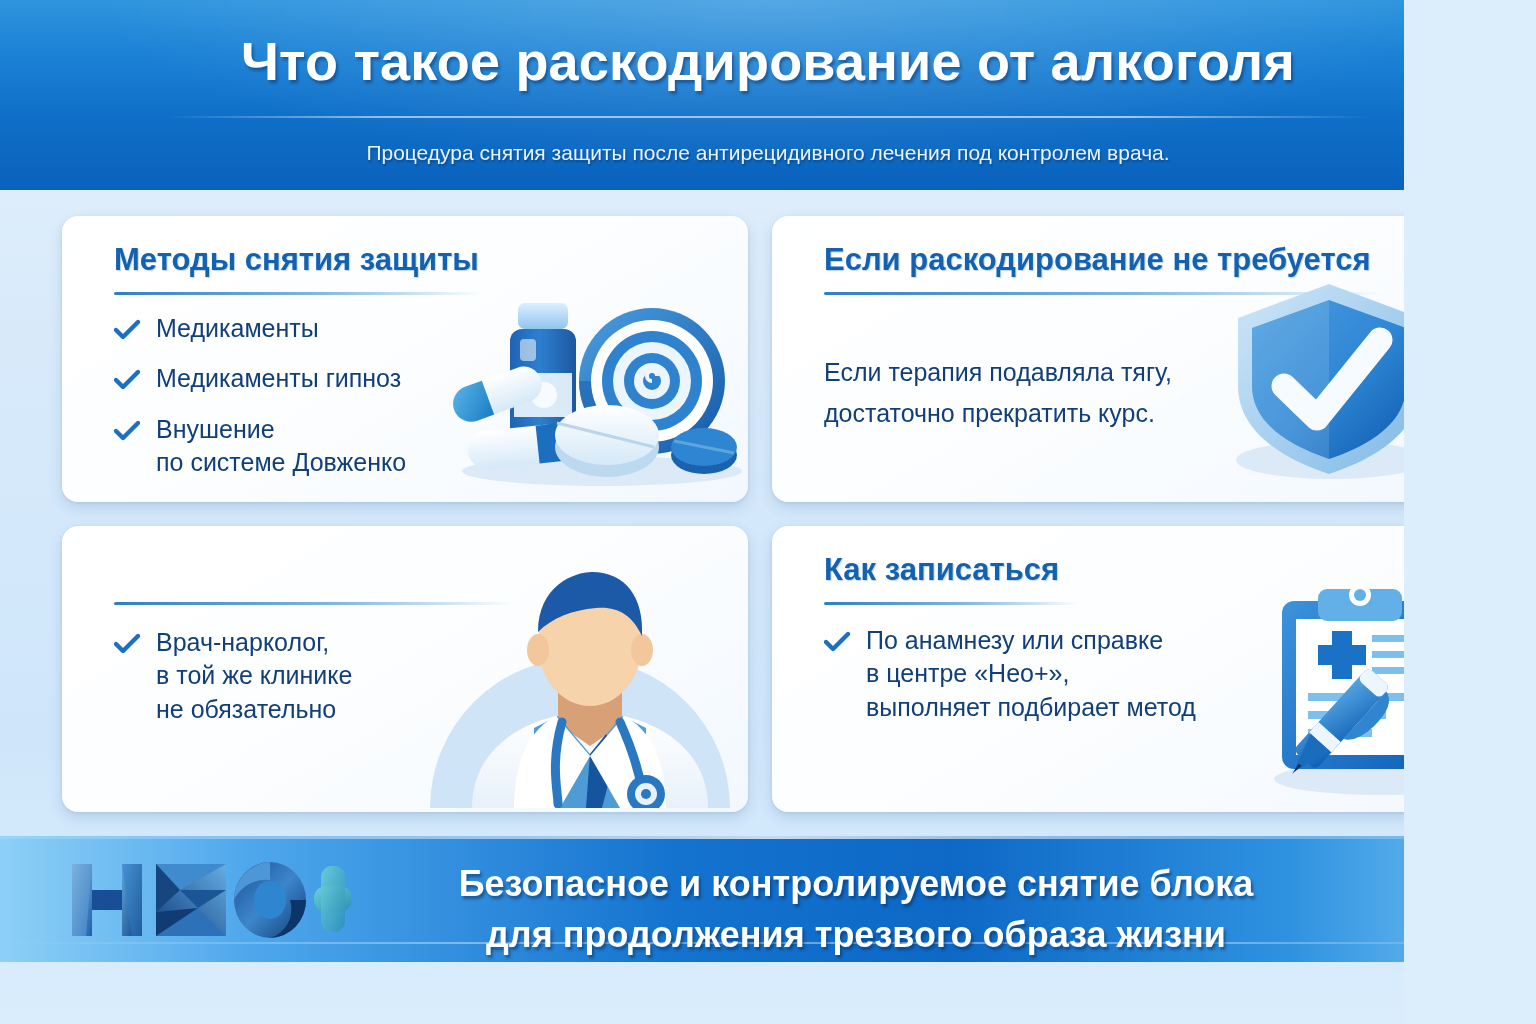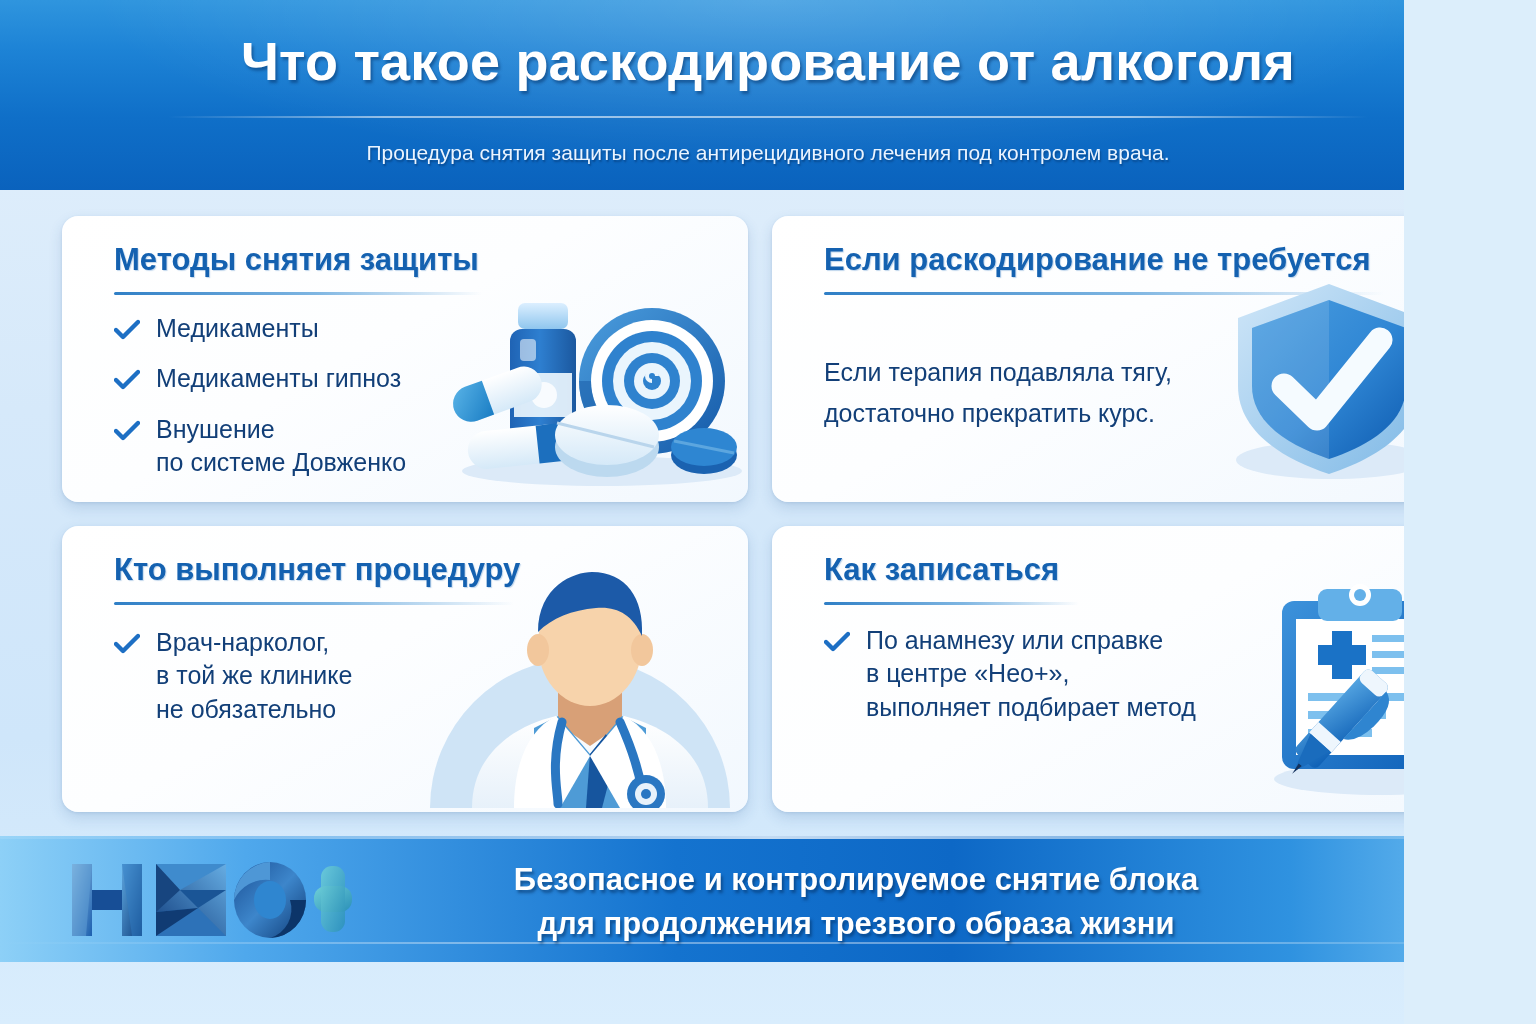--- a/index.html
+++ b/index.html
@@ -64,21 +64,21 @@
   
   .footer{position:absolute;left:0;top:836px;width:1536px;height:126px;
     background:linear-gradient(90deg,#8dd0f7 0%,#4fa8ec 16%,#1473cf 44%,#0d68c6 62%,#2f92e0 84%,#7cc6f5 100%);
     overflow:hidden;}
   .footer:before{content:"";position:absolute;left:0;top:0;width:100%;height:3px;
     background:linear-gradient(90deg,rgba(255,255,255,.1),rgba(255,255,255,.75),rgba(255,255,255,.1));}
   .footer:after{content:"";position:absolute;left:0;bottom:18px;width:100%;height:2px;
     background:linear-gradient(90deg,rgba(255,255,255,0),rgba(255,255,255,.38) 30%,rgba(255,255,255,.38) 78%,rgba(255,255,255,0));}
   .logo{position:absolute;left:66px;top:20px;width:286px;height:88px;z-index:3;}
   .footer-text{position:absolute;left:356px;top:22px;width:1000px;z-index:3;
-    font-size:31px;font-weight:bold;color:#ffffff;line-height:1.42;text-align:center;
+    font-size:36px;font-weight:bold;color:#ffffff;line-height:1.42;text-align:center;
     text-shadow:2px 3px 3px rgba(0,40,85,.5);}
 </style>
 </head>
 <body>
 
 <div class="poster">
 
   <div class="header">
     <div class="header-title">Что такое раскодирование от алкоголя</div>
     <div class="header-rule"></div>
@@ -210,21 +210,20 @@
           <ellipse cx="108" cy="182" rx="96" ry="19" fill="#dceaf8"></ellipse>
           <path d="M105 6 L196 40 V108 C196 152 154 180 105 196 C56 180 14 152 14 108 V40 Z" fill="url(#g-sh-out)"></path>
           <path d="M105 22 L182 50 V108 C182 144 147 167 105 181 C63 167 28 144 28 108 V50 Z" fill="url(#g-sh-in)"></path>
           <path d="M105 22 V181 C63 167 28 144 28 108 V50 Z" fill="#ffffff" opacity=".12"></path>
           <path d="M60 108 L93 140 L156 62" fill="none" stroke="#f5fbff" stroke-width="25" stroke-linecap="round" stroke-linejoin="round"></path>
         </svg>
       </div>
     </div>
 
     <div class="card c3">
-      <div class="card-title">Кто выполняет процедуру</div>
       <div class="card-rule"></div>
       <div class="bullets">
         <div class="bullet">
           <span class="tick">
             <svg width="26" height="22" viewBox="0 0 26 22">
                 <path d="M2 11 L9 18 L24 3" fill="none" stroke="#1d6fc4" stroke-width="4.4" stroke-linecap="round" stroke-linejoin="round"></path>
               </svg>
           </span>
           <span>Врач-нарколог,</span>
           <span class="sub">в той же клинике</span>

